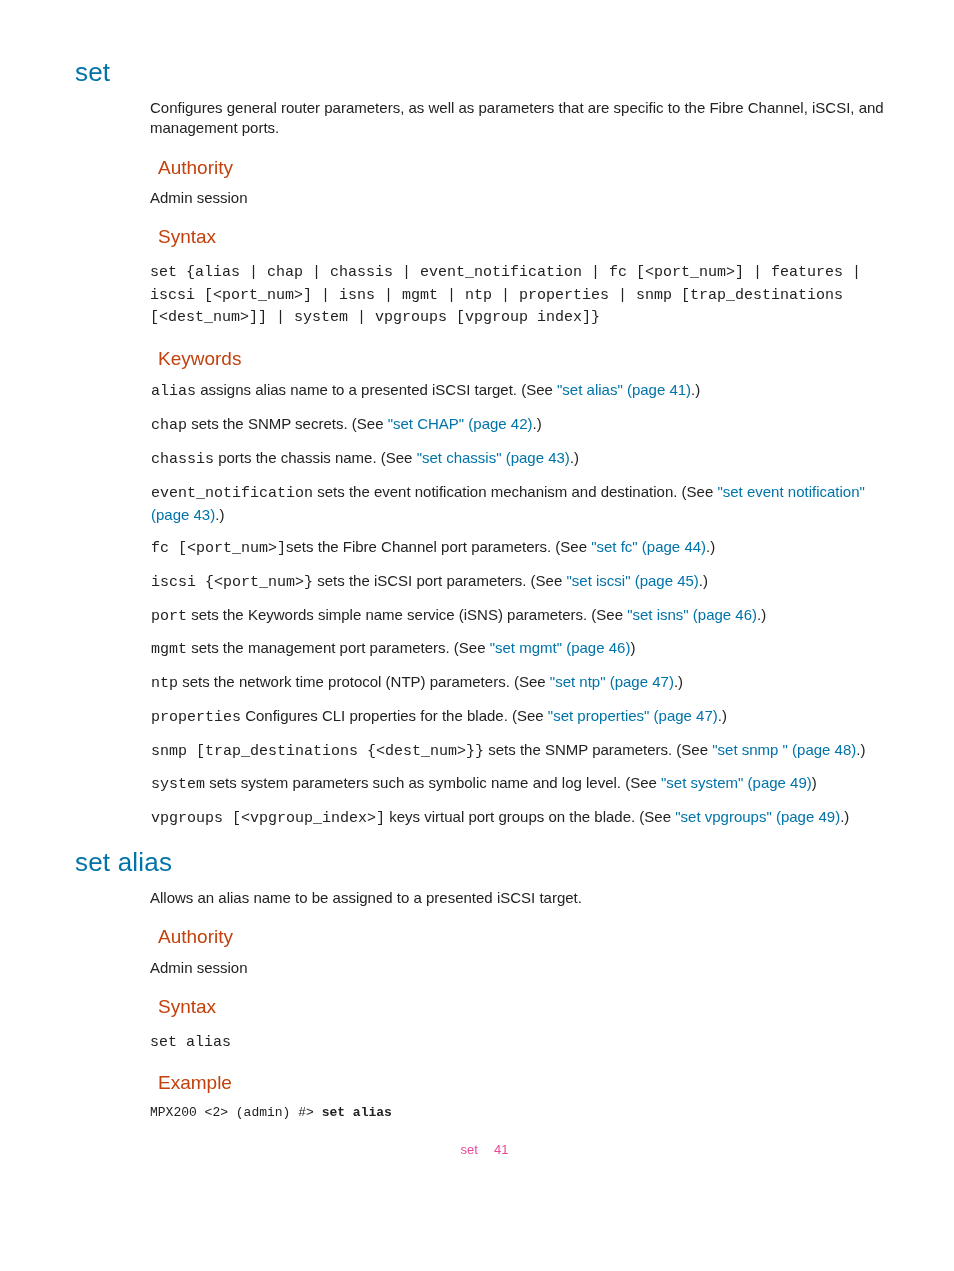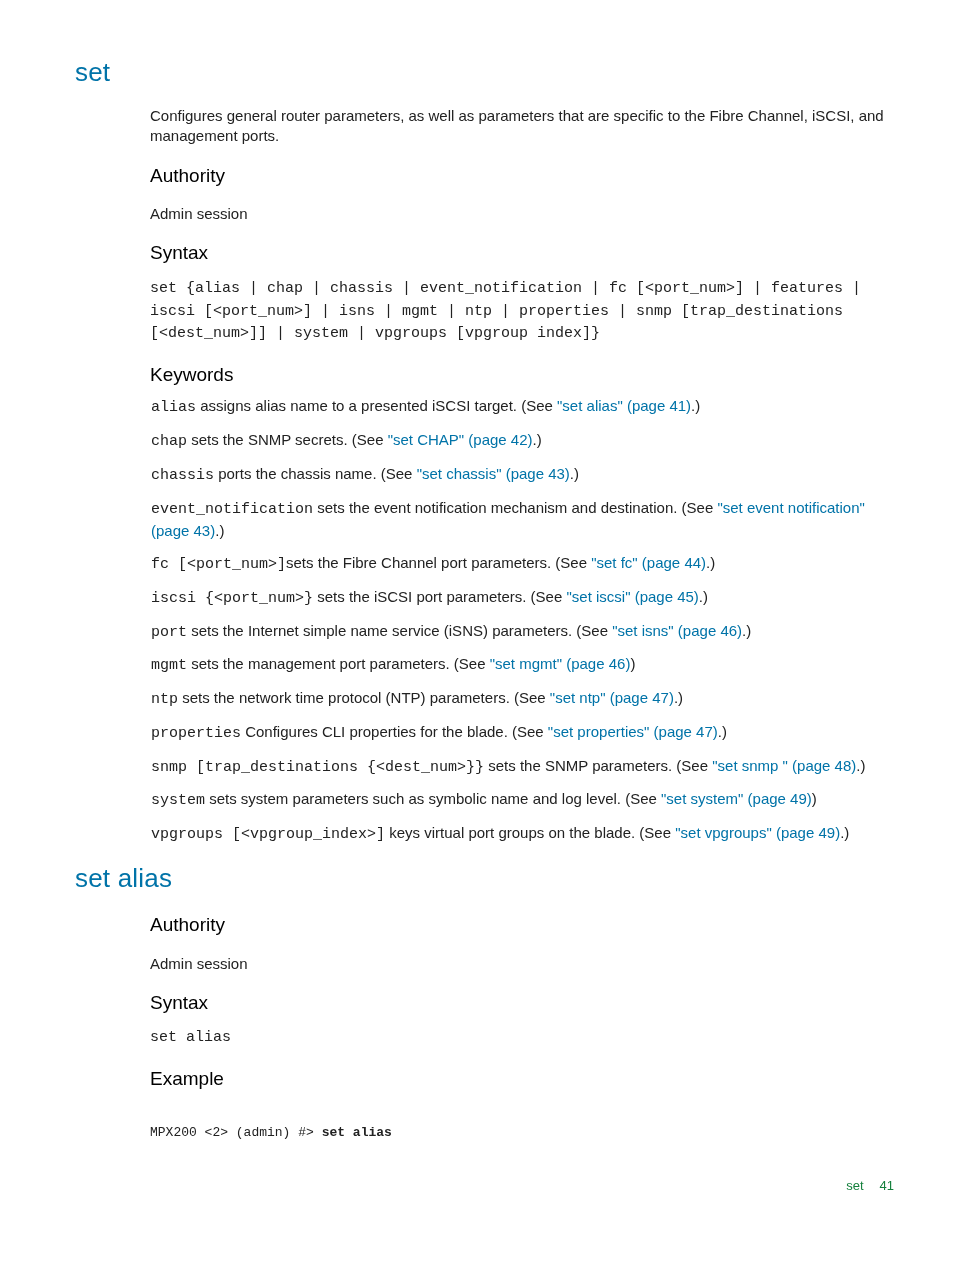--- a/index.html
+++ b/index.html
@@ -13,29 +13,29 @@
   }
   .section-title {
     font-size: 26px;
     color: #0073a8;
     font-weight: 400;
     margin: 15px 0 8px 0;
     letter-spacing: 0.2px;
   }
   .subsection-title {
     font-size: 19px;
-    color: #000000;
+    color: #c2410c;
     font-weight: 400;
-    margin: 16px 0 4px 0;
+    margin: 16px 0 4px 8px;
   }
   .content {
     margin-left: 75px;
   }
   .para {
-    margin: 16px 0 12px 0;
+    margin: 8px 0 12px 0;
   }
   .syntax-block {
     font-family: "Courier New", Courier, monospace;
     font-size: 15px;
     white-space: pre-wrap;
     margin: 12px 0 12px 0;
     line-height: 1.5;
   }
   .kw-item {
     margin: 8px 0 10px 1px;
@@ -45,28 +45,28 @@
     font-family: "Courier New", Courier, monospace;
     font-size: 15px;
   }
   .link {
     color: #0073a8;
     cursor: pointer;
   }
   .example-code {
     font-family: "Courier New", Courier, monospace;
     font-size: 13px;
-    margin-top: 32px;
+    margin-top: 8px;
   }
   .footer {
     position: relative;
-    text-align: right;
+    text-align: center;
     font-size: 13px;
-    color: #15803d;
-    margin-top: 36px;
+    color: #ec4899;
+    margin-top: 20px;
   }
   .footer .ft-label { margin-right: 16px; }
 </style>
 </head>
 <body>
 
 <div class="section-title">set</div>
 <div class="content">
   <div class="para">Configures general router parameters, as well as parameters that are specific to the Fibre Channel, iSCSI, and management ports.</div>
 
@@ -77,32 +77,33 @@
   <div class="syntax-block">set {alias | chap | chassis | event_notification | fc [&lt;port_num&gt;] | features | iscsi [&lt;port_num&gt;] | isns | mgmt | ntp | properties | snmp [trap_destinations [&lt;dest_num&gt;]] | system | vpgroups [vpgroup index]}</div>
 
   <div class="subsection-title">Keywords</div>
   <div id="keywords-list">
       <div class="kw-item"><span class="code">alias</span><span> assigns alias name to a presented iSCSI target. (See </span><span class="link">"set alias" (page 41)</span><span>.)</span></div>
       <div class="kw-item"><span class="code">chap</span><span> sets the SNMP secrets. (See </span><span class="link">"set CHAP" (page 42)</span><span>.)</span></div>
       <div class="kw-item"><span class="code">chassis</span><span> ports the chassis name. (See </span><span class="link">"set chassis" (page 43)</span><span>.)</span></div>
       <div class="kw-item"><span class="code">event_notification</span><span> sets the event notification mechanism and destination. (See </span><span class="link">"set event notification" (page 43)</span><span>.)</span></div>
       <div class="kw-item"><span class="code">fc [&lt;port_num&gt;]</span><span>sets the Fibre Channel port parameters. (See </span><span class="link">"set fc" (page 44)</span><span>.)</span></div>
       <div class="kw-item"><span class="code">iscsi {&lt;port_num&gt;}</span><span> sets the iSCSI port parameters. (See </span><span class="link">"set iscsi" (page 45)</span><span>.)</span></div>
-      <div class="kw-item"><span class="code">port</span><span> sets the Internet simple name service (iSNS) parameters. (See </span><span class="link">"set isns" (page 46)</span><span>.)</span></div>
+      <div class="kw-item"><span class="code">port</span><span> sets the Keywords simple name service (iSNS) parameters. (See </span><span class="link">"set isns" (page 46)</span><span>.)</span></div>
       <div class="kw-item"><span class="code">mgmt</span><span> sets the management port parameters. (See </span><span class="link">"set mgmt" (page 46)</span><span>)</span></div>
       <div class="kw-item"><span class="code">ntp</span><span> sets the network time protocol (NTP) parameters. (See </span><span class="link">"set ntp" (page 47)</span><span>.)</span></div>
       <div class="kw-item"><span class="code">properties</span><span> Configures CLI properties for the blade. (See </span><span class="link">"set properties" (page 47)</span><span>.)</span></div>
       <div class="kw-item"><span class="code">snmp [trap_destinations {&lt;dest_num&gt;}}</span><span> sets the SNMP parameters. (See </span><span class="link">"set snmp " (page 48)</span><span>.)</span></div>
       <div class="kw-item"><span class="code">system</span><span> sets system parameters such as symbolic name and log level. (See </span><span class="link">"set system" (page 49)</span><span>)</span></div>
       <div class="kw-item"><span class="code">vpgroups [&lt;vpgroup_index&gt;]</span><span> keys virtual port groups on the blade. (See </span><span class="link">"set vpgroups" (page 49)</span><span>.)</span></div>
     </div>
 </div>
 
 <div class="section-title">set alias</div>
 <div class="content">
+  <div class="para">Allows an alias name to be assigned to a presented iSCSI target.</div>
 
   <div class="subsection-title">Authority</div>
   <div class="para">Admin session</div>
 
   <div class="subsection-title">Syntax</div>
   <div class="syntax-block">set alias</div>
 
   <div class="subsection-title">Example</div>
 
   <div class="example-code">

